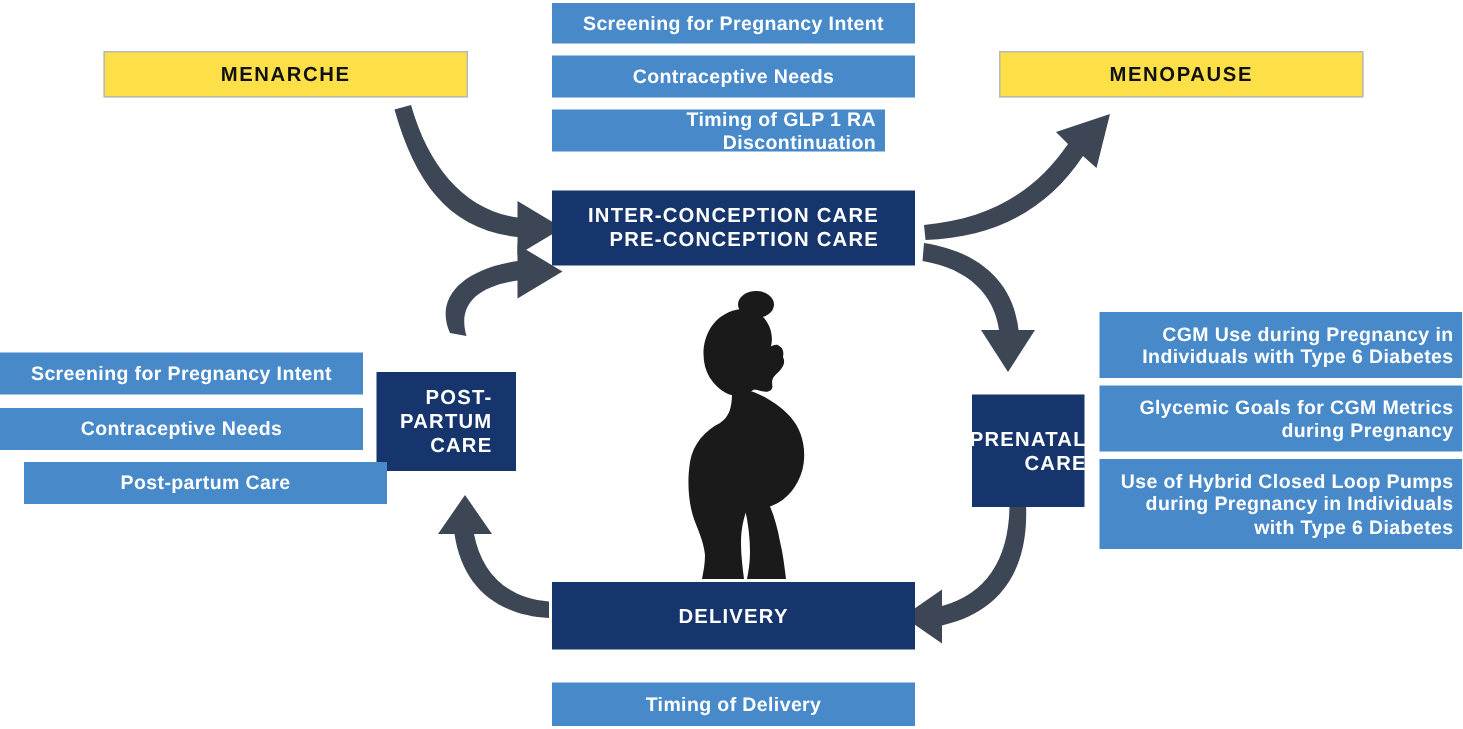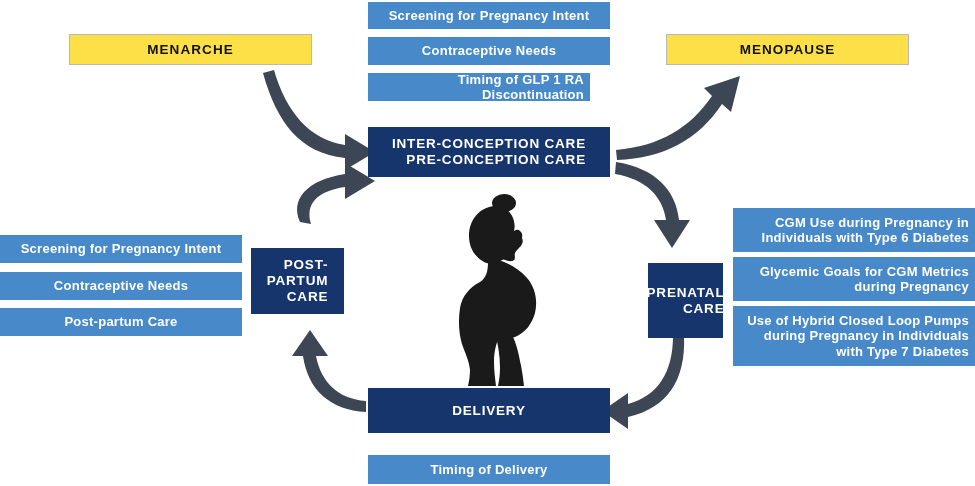--- a/index.html
+++ b/index.html
@@ -152,19 +152,19 @@
 
   <div class="box box-dark stage-label" style="left:648px; top:248px; width:75px; height:75px;margin-top:15px;">PRENATAL
 CARE</div>
 
   <div class="box box-dark" style="left:368px; top:388px; width:242px; height:45px;">DELIVERY</div>
 
   <div class="box box-light" style="left:368px; top:455px; width:242px; height:29px;">Timing of Delivery</div>
 
   <div class="box box-light" style="left:0px; top:235px; width:242px; height:28px;">Screening for Pregnancy Intent</div>
   <div class="box box-light" style="left:0px; top:272px; width:242px; height:28px;">Contraceptive Needs</div>
-  <div class="box box-light" style="left:0px; top:308px; width:242px; height:28px;">Post-partum Care</div>
+  <div class="box box-light" style="left:16px; top:308px; width:242px; height:28px;">Post-partum Care</div>
 
   <div class="box box-light" style="left:733px; top:208px; width:242px; height:44px;">CGM Use during Pregnancy in Individuals with Type 6 Diabetes</div>
   <div class="box box-light" style="left:733px; top:257px; width:242px; height:44px;">Glycemic Goals for CGM Metrics during Pregnancy</div>
-  <div class="box box-light" style="left:733px; top:306px; width:242px; height:60px;">Use of Hybrid Closed Loop Pumps during Pregnancy in Individuals with Type 7 Diabetes</div>
+  <div class="box box-light" style="left:733px; top:306px; width:242px; height:60px;">Use of Hybrid Closed Loop Pumps during Pregnancy in Individuals with Type 6 Diabetes</div>
 
 </div>
 
 </body></html>

